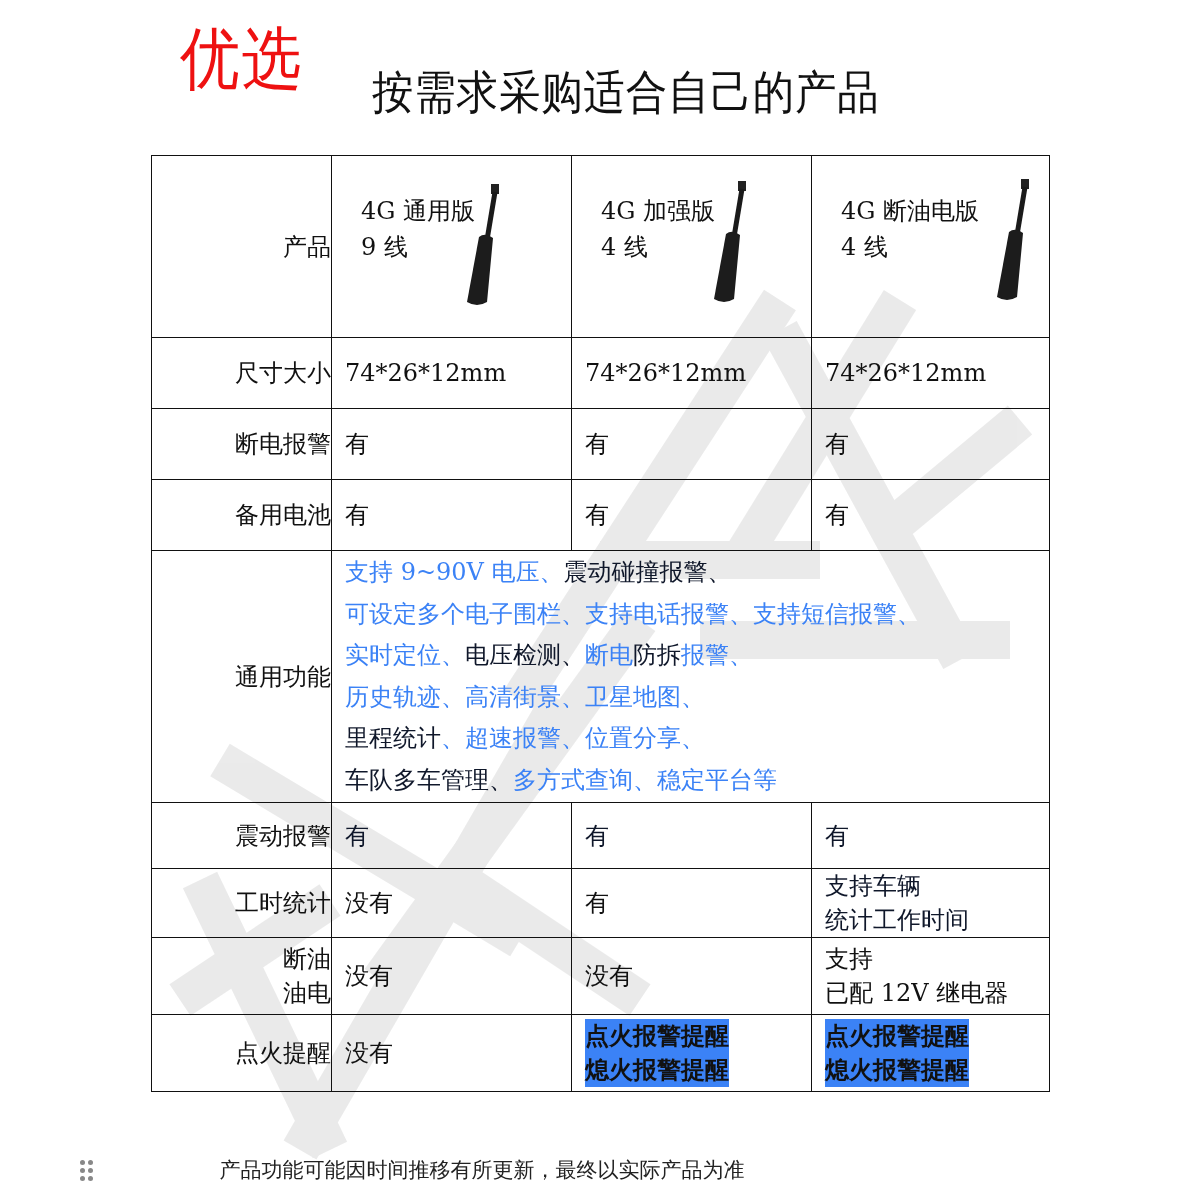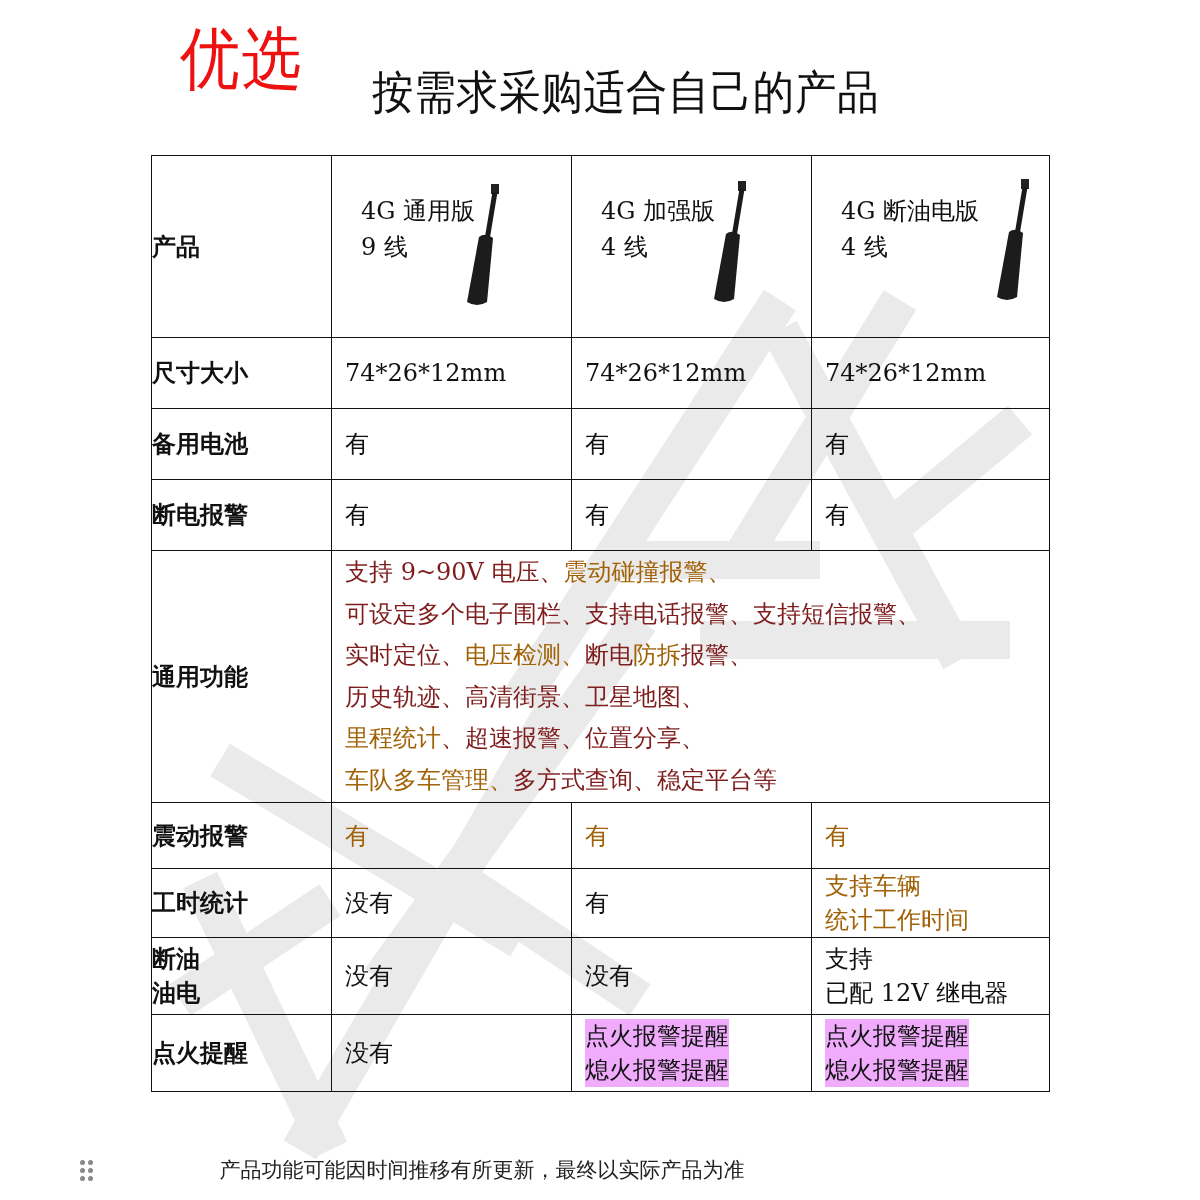--- a/index.html
+++ b/index.html
@@ -24,30 +24,30 @@
   .watermark { position: absolute; left: 0; top: 0; width: 1200px; height: 1200px; pointer-events: none; z-index: 1; }
   table.spec {
     position: absolute; left: 151px; top: 155px;
     width: 898px; border-collapse: collapse; table-layout: fixed;
     z-index: 2; background: transparent;
   }
   table.spec td {
     border: 1.5px solid #111; padding: 0 0 0 13px; vertical-align: middle;
     font-size: 24px; line-height: 34px;
   }
-  table.spec td.label { text-align: left; padding: 0; font-weight: bold; }
+  table.spec td.label { text-align: right; padding: 0; }
   .c0 { width: 180px; } .c1 { width: 240px; } .c2 { width: 240px; } .c3 { width: 238px; }
   .prod { position: relative; height: 180px; }
   .prod .txt { position: absolute; left: 13px; top: 36px; line-height: 36px; margin-left: 16px; }
   .device { position: absolute; }
   .features { padding-left: 13px !important; }
   .features .line { font-size: 24px; line-height: 41.5px; white-space: nowrap; }
-  .blue { color: #7f1d1d; }
-  .red { color: #a16207; margin-top: 29px; }
-  .hl { background: #f0abfc; display: inline-block; line-height: 34px; }
+  .blue { color: #3b82f6; }
+  .red { color: #0f172a; margin-top: 29px; }
+  .hl { background: #3b82f6; display: inline-block; line-height: 34px; font-weight: bold; }
   .footer {
     position: absolute; top: 1156px; left: 0; width: 964px; text-align: center;
     font-size: 21px; color: #222;
   }
   .drag-handle { position: absolute; left: 80px; top: 1160px; width: 14px; height: 22px; }
   .drag-handle span { position: absolute; width: 5px; height: 5px; border-radius: 50%; background: #888; }
 </style>
 </head>
 <body>
 
@@ -124,28 +124,28 @@
   </tr>
 
   <tr style="height:71px">
     <td class="label">尺寸大小</td>
     <td>74*26*12mm</td>
     <td>74*26*12mm</td>
     <td>74*26*12mm</td>
   </tr>
 
   <tr style="height:71px">
+    <td class="label">断电报警</td>
+    <td>有</td>
+    <td>有</td>
+    <td>有</td>
+  </tr>
+
+  <tr style="height:71px">
     <td class="label">备用电池</td>
-    <td>有</td>
-    <td>有</td>
-    <td>有</td>
-  </tr>
-
-  <tr style="height:71px">
-    <td class="label">断电报警</td>
     <td>有</td>
     <td>有</td>
     <td>有</td>
   </tr>
 
   <tr style="height:252px">
     <td class="label">通用功能</td>
     <td colspan="3" class="features">
       <div class="line">
         <span class="blue">支持 9~90V 电压、</span><span class="red">震动碰撞报警、</span>

